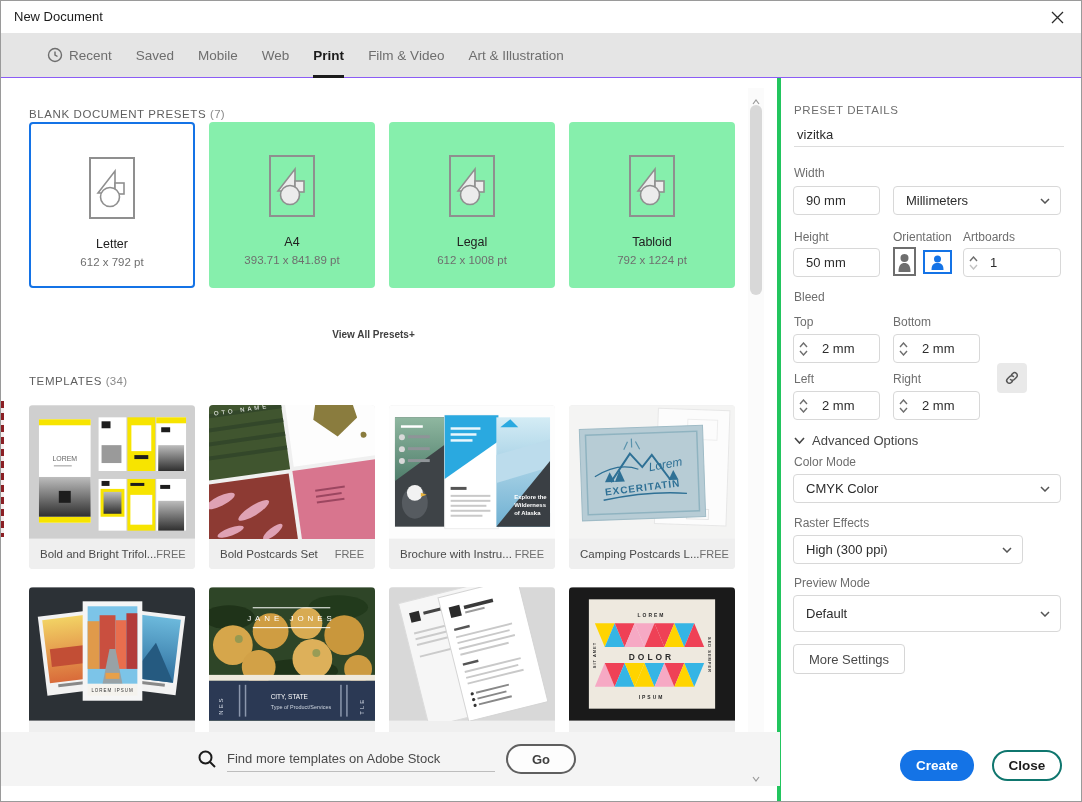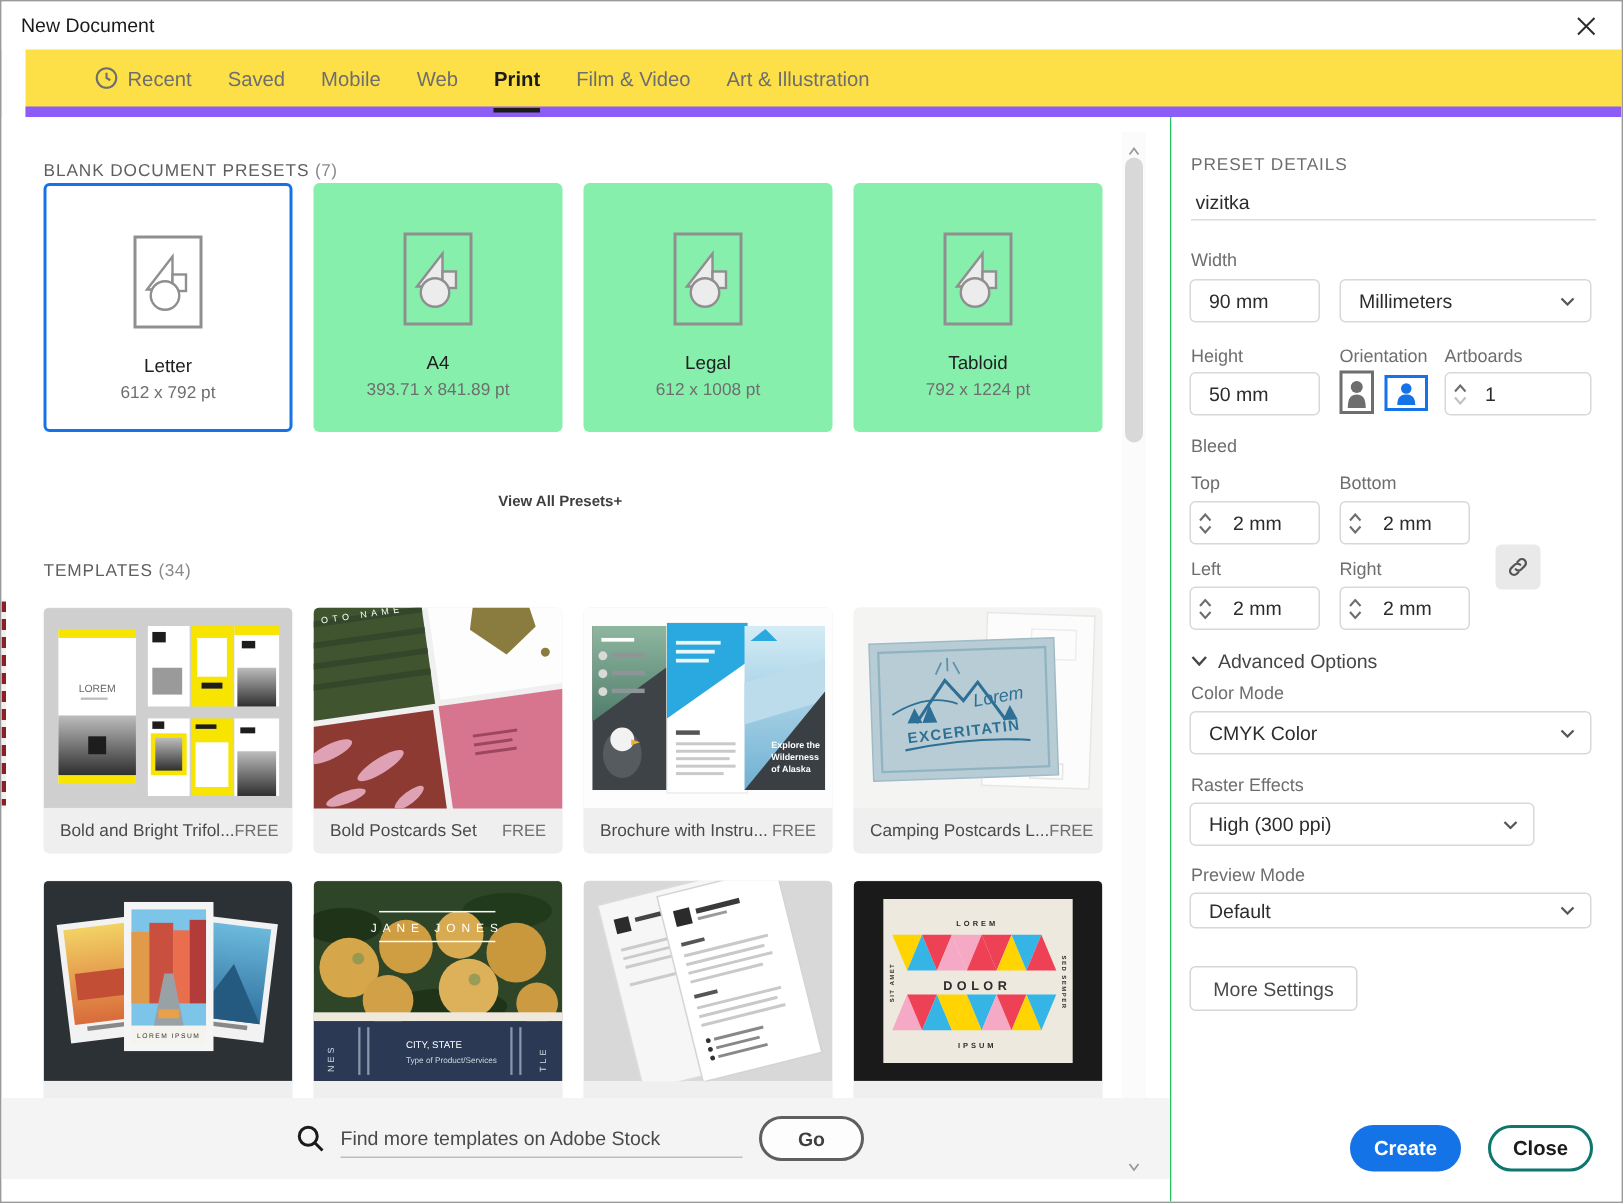--- a/index.html
+++ b/index.html
@@ -6,27 +6,27 @@
 html,body { width:1082px; height:802px; }
 body { font-family:"Liberation Sans", sans-serif; background:#fff; }
 .dialog { position:relative; width:1082px; height:802px; background:#fff; border:1px solid #9a9a9a; overflow:hidden; }
 
 
 .titlebar { position:absolute; top:0; left:0; right:0; height:32px; background:#fff; }
 .titlebar .title { position:absolute; left:13px; top:8px; font-size:13px; color:#1b1b1b; }
 .close-x { position:absolute; right:14px; top:6px; width:20px; height:20px; cursor:pointer; display:flex; align-items:center; justify-content:center; }
 
 
-.tabbar { position:absolute; top:32px; left:0; right:0; height:45px; background:#fde047; border-bottom:7px solid #8b5cf6; display:flex; align-items:center; padding-left:34px;margin-left:16px; }
+.tabbar { position:absolute; top:32px; left:0; right:0; height:45px; background:#e5e5e5; border-bottom:1px solid #8b5cf6; display:flex; align-items:center; padding-left:34px; }
 .tab { position:relative; height:45px; display:flex; align-items:center; gap:6px; padding:0 12px; font-size:13.5px; color:#6e6e6e; cursor:pointer; }
 .tab.active { color:#1b1b1b; font-weight:bold; }
 .tab.active::after { content:""; position:absolute; left:12px; right:12px; bottom:0; height:3px; background:#1b1b1b; }
 
 
-.content-left { position:absolute; top:77px; left:0; width:780px; bottom:0; background:#fff; border-right:1px solid #22c55e; }
+.content-left { position:absolute; top:77px; left:0; width:780px; bottom:0; background:#fff; border-right:4px solid #22c55e; }
 .sec-label { position:absolute; left:28px; font-size:11.5px; letter-spacing:.6px; color:#5f5f5f; }
 .sec-label .cnt { color:#8a8a8a; letter-spacing:.3px; }
 .presets-label { top:30px; }
 .templates-label { top:297px; }
 
 .preset-row { position:absolute; left:28px; top:44px; display:flex; gap:14px; }
 .preset-card { width:166px; height:166px; border-radius:4px; background:#86efac; position:relative; cursor:pointer; }
 .preset-card.selected { background:#fff; border:2px solid #1473e6; }
 .preset-card svg.doc-icon { position:absolute; left:50%; top:32px; transform:translateX(-50%); }
 .preset-card .iconshape { fill:#ececec; }
@@ -617,21 +617,21 @@
 
     <span class="flabel" style="left:13px; top:438px;">Raster Effects</span>
     <div class="fbox selectbox" style="left:12px; top:457px; width:230px; height:29px;">
       <span>High (300 ppi)</span>
       <svg width="10" height="6" viewBox="0 0 10 6">
           <polyline points="1,1 5,5 9,1" fill="none" stroke="#555" stroke-width="1.5"></polyline>
         </svg>
     </div>
 
     <span class="flabel" style="left:13px; top:498px;">Preview Mode</span>
-    <div class="fbox selectbox" style="left:12px; top:517px; width:268px; height:24px;">
+    <div class="fbox selectbox" style="left:12px; top:517px; width:268px; height:37px;">
       <span>Default</span>
       <svg width="10" height="6" viewBox="0 0 10 6">
           <polyline points="1,1 5,5 9,1" fill="none" stroke="#555" stroke-width="1.5"></polyline>
         </svg>
     </div>
 
     <button class="more-btn">More Settings</button>
     <button class="create-btn">Create</button>
     <button class="close-btn">Close</button>
   </div>

